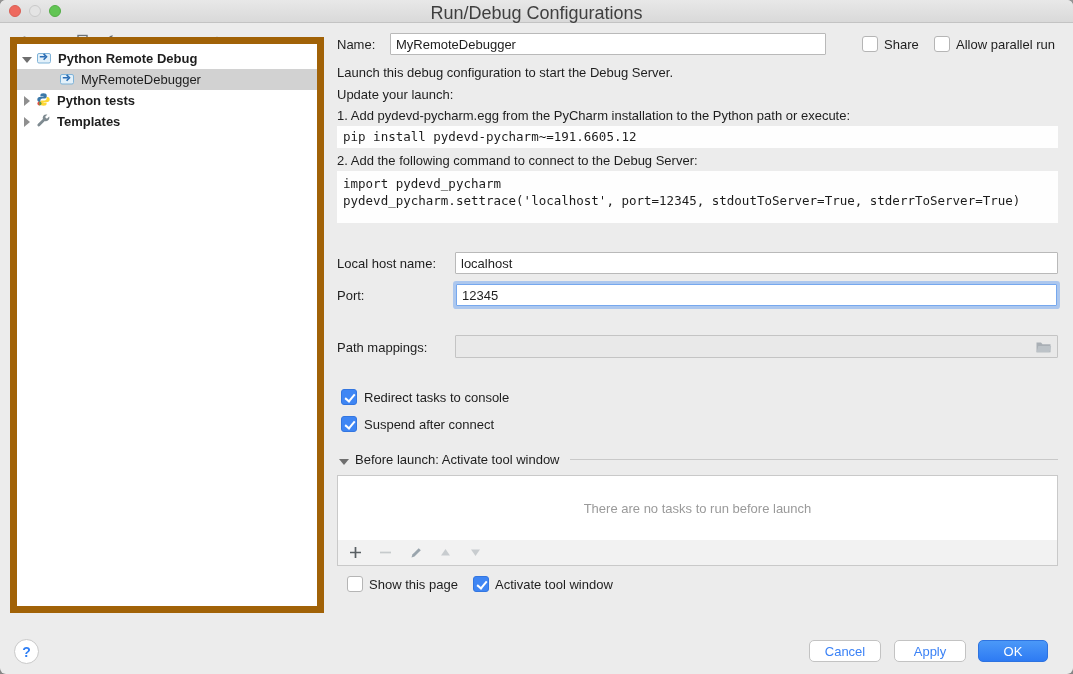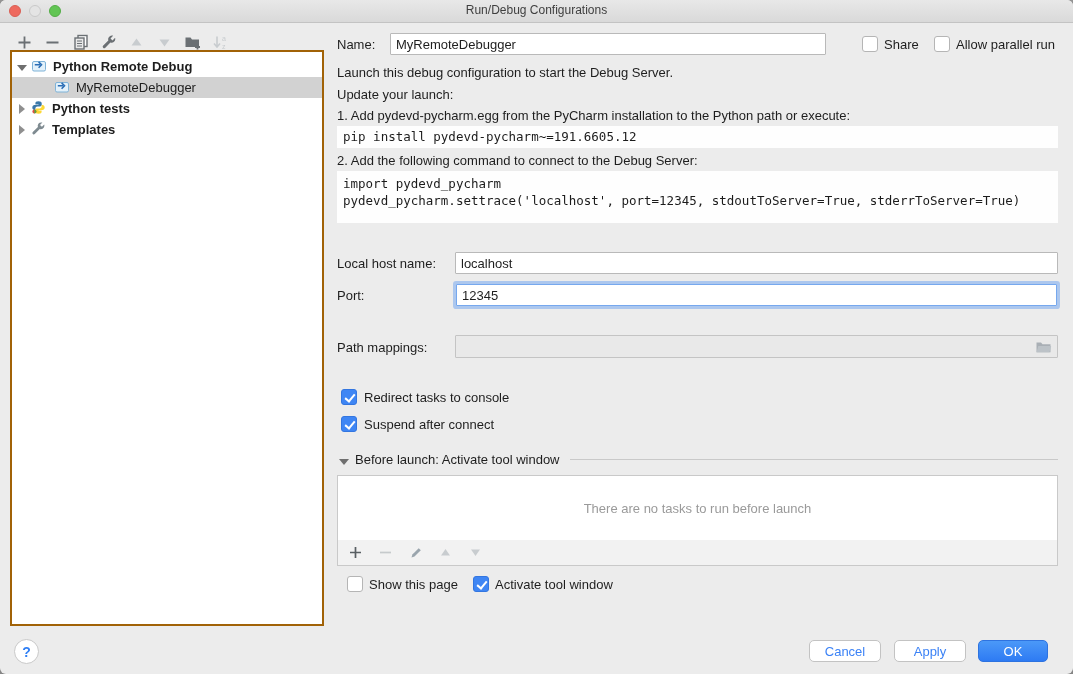--- a/index.html
+++ b/index.html
@@ -6,27 +6,27 @@
   .win{position:relative;width:1073px;height:674px;background:#ececec;border-radius:6px;overflow:hidden;
        box-shadow:0 10px 30px rgba(0,0,0,.35);font-size:13px;color:#1e1e1e;}
   
   .titlebar{position:absolute;left:0;top:0;right:0;height:22px;
             background:linear-gradient(#e8e8e8,#d9d9d9);border-bottom:1px solid #c3c3c3;}
   .lights{position:absolute;left:9px;top:5px;display:flex;gap:8px;}
   .light{width:12px;height:12px;border-radius:50%;box-sizing:border-box;}
   .light.red{background:#ee6a5f;border:1px solid #d95f54;}
   .light.gray{background:#e4e4e4;border:1px solid #c9c9c9;}
   .light.green{background:#62c554;border:1px solid #53ad46;}
-  .title{position:absolute;left:0;right:0;top:3px;text-align:center;color:#3f3f3f;font-size:12px;}
+  .title{position:absolute;left:0;right:0;top:3px;text-align:center;color:#3f3f3f;font-size:18px;}
   
   .panel-toolbar{position:absolute;left:16px;top:31px;height:22px;display:flex;gap:11px;align-items:center;}
   .tbi{width:17px;height:17px;display:flex;align-items:center;justify-content:center;}
   
-  .tree-panel{position:absolute;left:10px;top:50px;width:314px;height:576px;background:#ffffff;
-              border:2px solid #a16207;box-sizing:border-box;overflow:hidden;}
+  .tree-panel{position:absolute;left:10px;top:37px;width:314px;height:576px;background:#ffffff;
+              border:7px solid #a16207;box-sizing:border-box;overflow:hidden;}
   .trow{height:21px;display:flex;align-items:center;gap:4px;padding-left:5px;white-space:nowrap;}
   .trow.child{padding-left:42px;}
   .trow.selected{background:#d2d2d2;}
   .trow .lbl{padding-left:2px;}
   .trow .bold{font-weight:700;}
   .expander{width:10px;height:10px;display:inline-block;position:relative;flex:0 0 10px;}
   .expander.open::before{content:'';position:absolute;left:0;top:3px;border-left:5px solid transparent;
        border-right:5px solid transparent;border-top:6px solid #6f6f6f;}
   .expander.closed::before{content:'';position:absolute;left:2px;top:0;border-top:5px solid transparent;
        border-bottom:5px solid transparent;border-left:6px solid #8f8f8f;}

